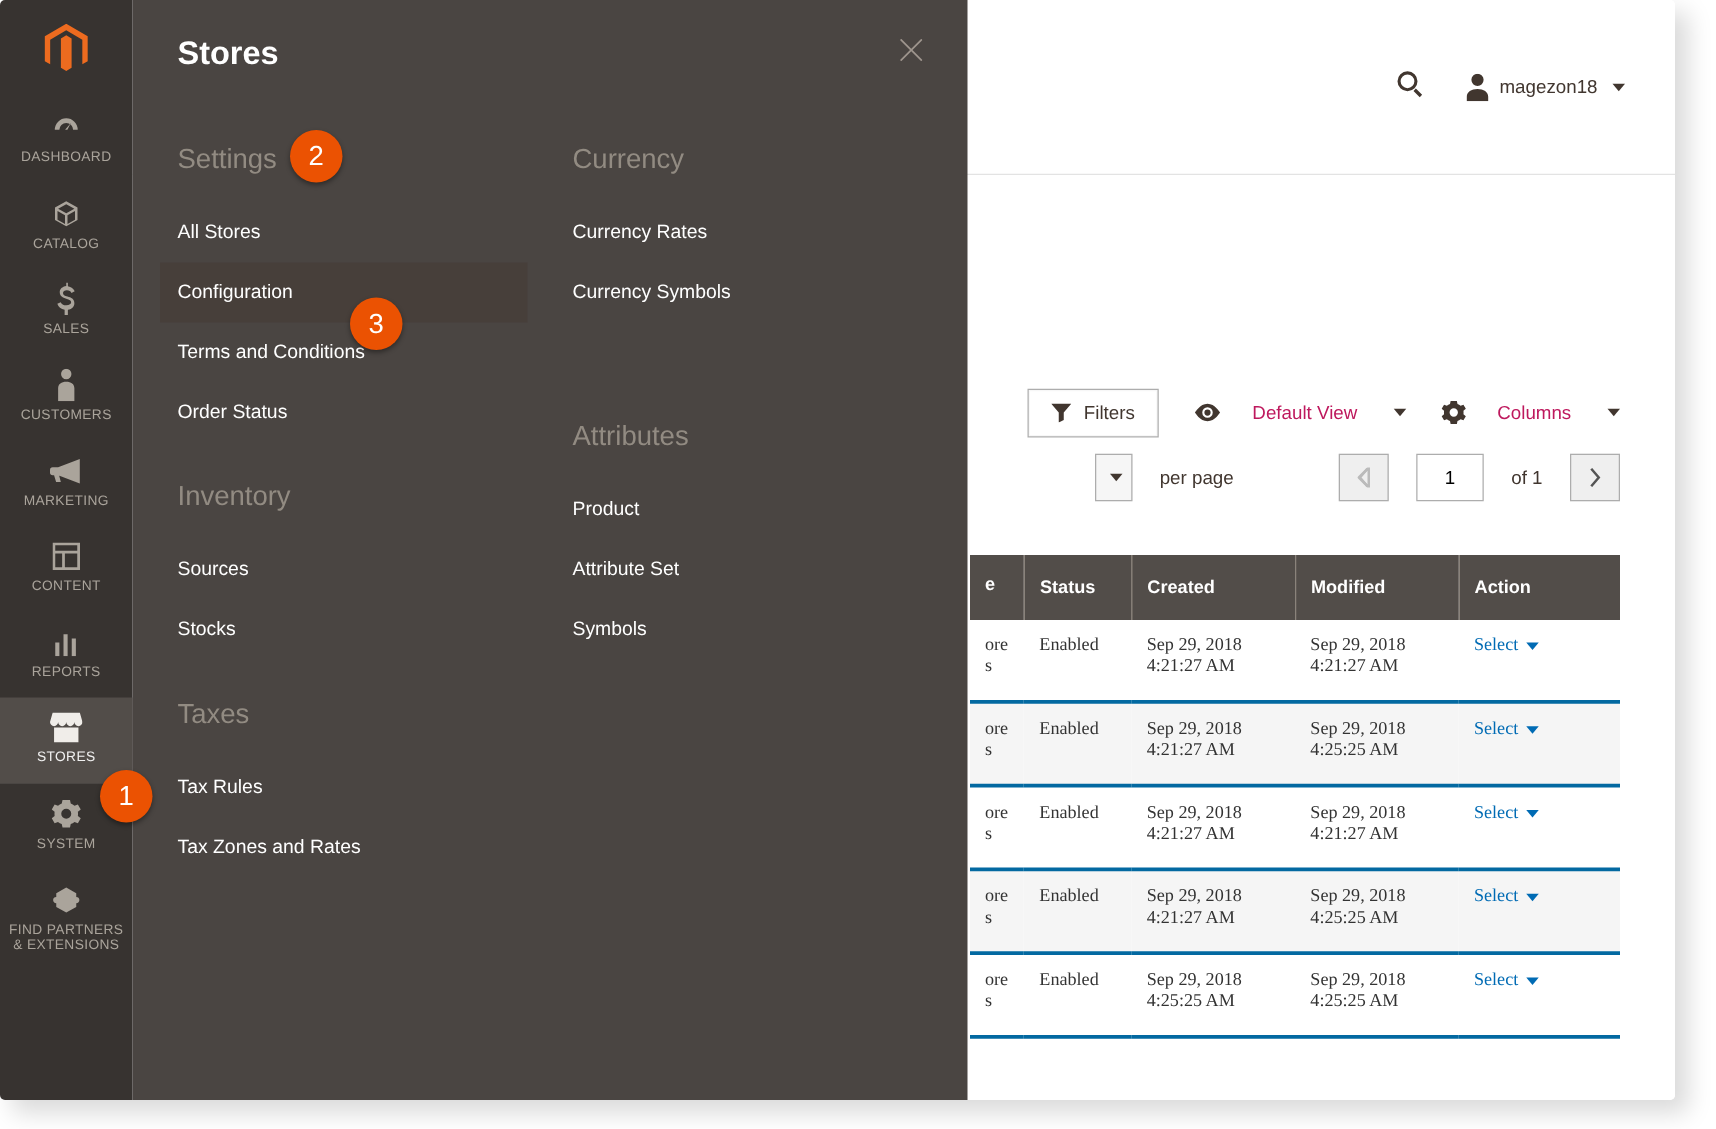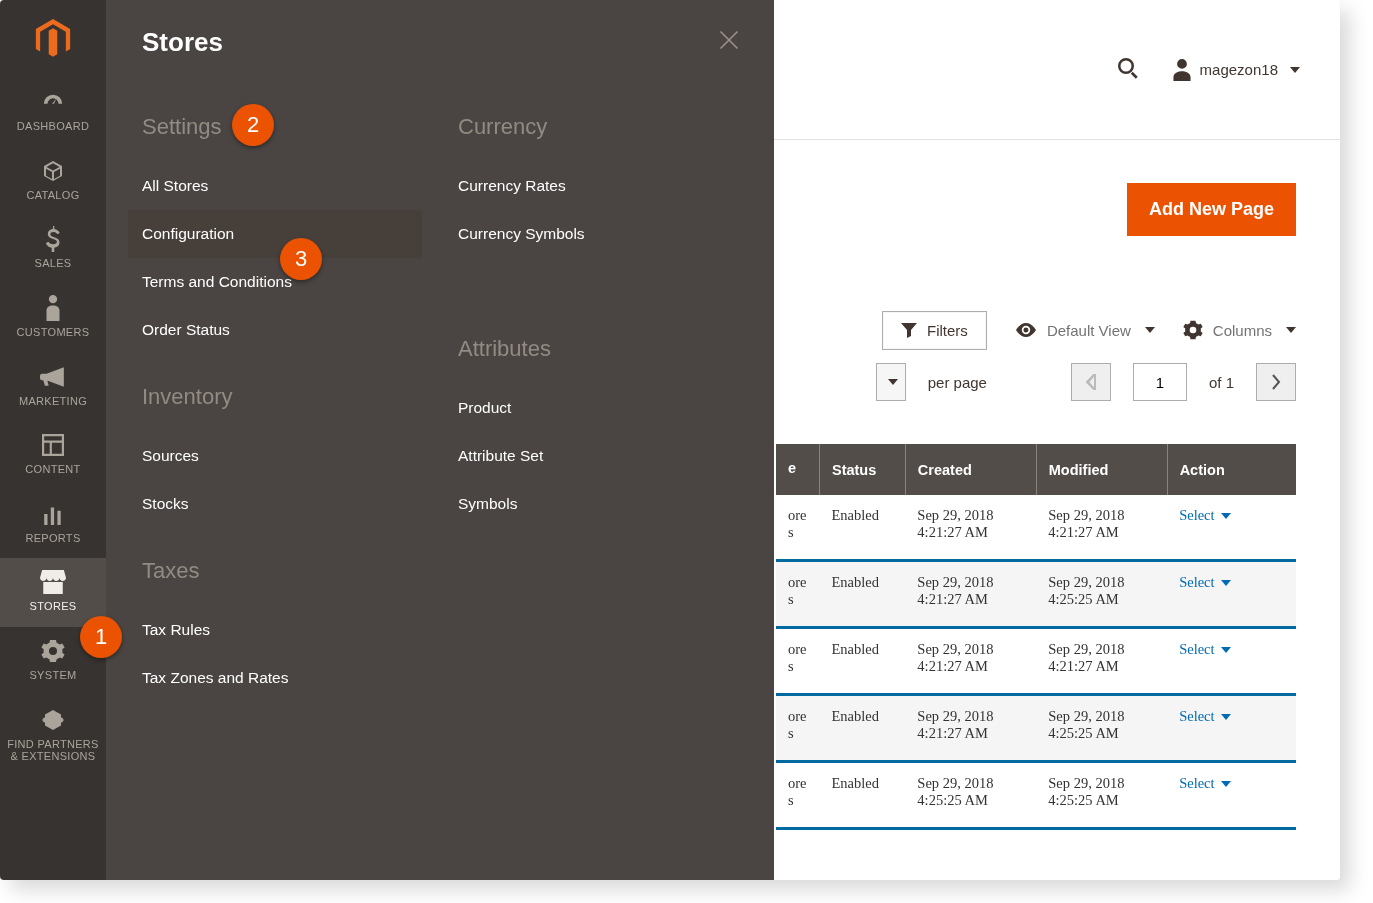--- a/index.html
+++ b/index.html
@@ -36,21 +36,21 @@
 .topbar-right { display: flex; align-items: center; gap: 32px; }
 .user-menu { display: flex; align-items: center; gap: 8px; color: #41362f; font-size: 15px; cursor: pointer; }
 .search-icon-top svg { fill: #41362f; }
 
 .title-row { position: absolute; right: 44px; top: 170px; display: flex; align-items: center; justify-content: flex-end; height: 78px; }
 .btn-primary { background: #eb5202; color: #fff; font-size: 18px; font-weight: 600; padding: 16px 22px; border: none; cursor: pointer; }
 
 
 .toolbar { position: absolute; right: 44px; top: 300px; display: flex; align-items: center; gap: 28px; height: 60px; padding-left: 18px; }
 .btn-outline { background: #fff; border: 1px solid #adadad; padding: 10px 18px; display: flex; align-items: center; gap: 10px; cursor: pointer; font-size: 15px; color: #41362f; box-shadow: inset 0 0 0 1px rgba(0,0,0,0.03); }
-.view-ctrl { display: flex; align-items: center; gap: 10px; color: #737373; font-size: 15px; cursor: pointer; }
+.view-ctrl { display: flex; align-items: center; gap: 25px; color: #be185d; font-size: 15px; cursor: pointer; }
 .caret-down { display: inline-block; width: 0; height: 0; border-left: 5px solid transparent; border-right: 5px solid transparent; border-top: 6px solid #41362f; margin-left: 4px; }
 
 
 .pager-row { position: absolute; right: 44px; top: 358px; display: flex; align-items: center; gap: 22px; height: 48px; font-size: 15px; color: #41362f; }
 .pager-select-btn { width: 30px; height: 38px; border: 1px solid #adadad; background: #f6f6f6; display: flex; align-items: center; justify-content: center; cursor: pointer; }
 .pager-text { color: #41362f; }
 .pager-nav { width: 40px; height: 38px; border: 1px solid #adadad; background: #efefef; display: flex; align-items: center; justify-content: center; cursor: pointer; }
 .pager-nav.disabled { color: #ccc; }
 .pager-input { width: 54px; height: 38px; border: 1px solid #adadad; text-align: center; font-size: 15px; }
 
@@ -216,23 +216,20 @@
       <span class="user-menu">
         <svg width="20" height="22" viewBox="0 0 16 18" fill="#41362f">
               <path d="M8 0a4 4 0 1 1 0 8 4 4 0 0 1 0-8zm0 10c4 0 7 2 7 5v3H1v-3c0-3 3-5 7-5z"></path>
             </svg>
         <span>magezon18</span>
         <span class="caret-down"></span>
       </span>
     </div>
   </div>
 
-  <div class="title-row">
-    <button class="btn-primary">Add New Page</button>
-  </div>
 
   <div class="toolbar">
     <button class="btn-outline">
       <svg width="16" height="16" viewBox="0 0 16 16" fill="#41362f">
             <path d="M0 1h16l-6 7v6l-4 2V8z"></path>
           </svg>
       <span>Filters</span>
     </button>
     <span class="view-ctrl">
       <svg width="22" height="16" viewBox="0 0 22 14" fill="#41362f">

